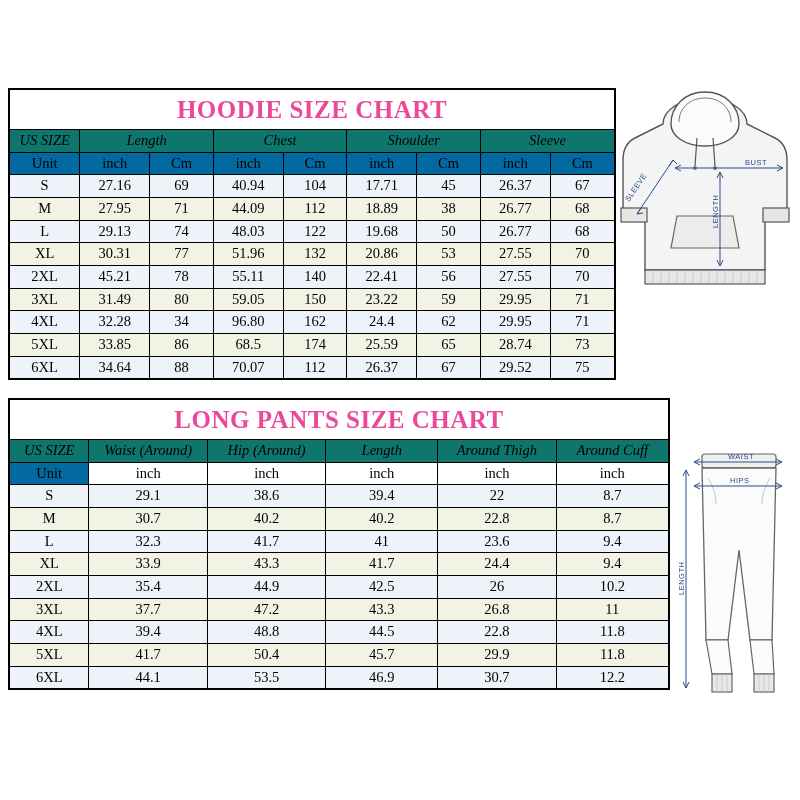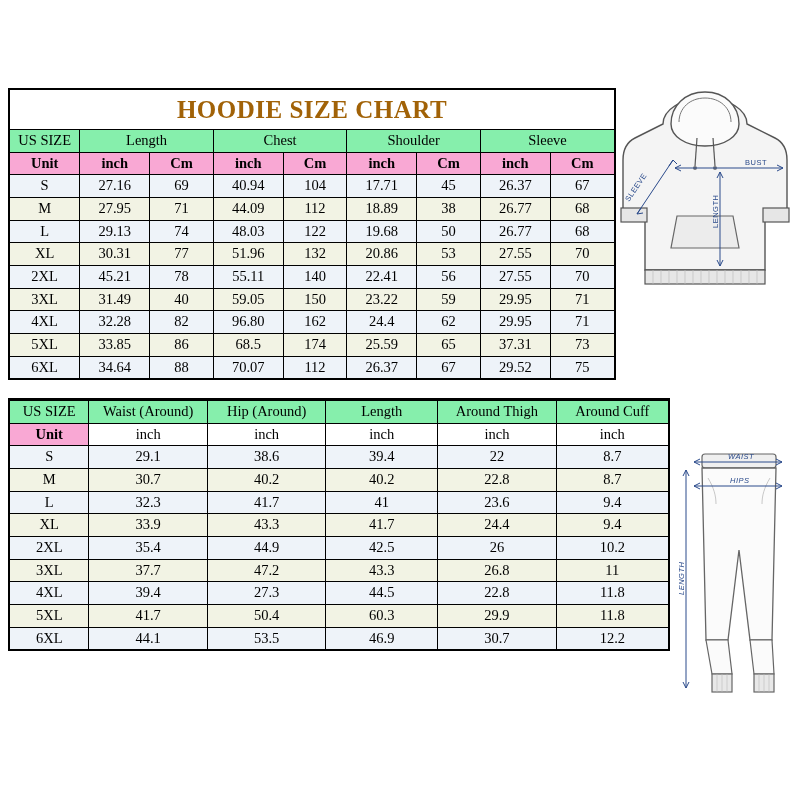--- a/index.html
+++ b/index.html
@@ -36,21 +36,21 @@
     left: 8px;
     top: 398px;
     width: 662px;
     border: 2px solid #000;
     box-sizing: border-box;
     background: #fff;
   }
 
   .chart-title {
     text-align: center;
-    color: #a16207;
+    color: #ec4899;
     font-weight: bold;
     font-size: 25px;
     letter-spacing: 0.5px;
     padding: 6px 0 5px 0;
     font-family: "Liberation Serif", serif;
   }
 
   table.size-table {
     border-collapse: collapse;
     width: 100%;
@@ -62,30 +62,30 @@
     font-size: 14.5px;
     font-family: "Liberation Serif", serif;
     padding: 2px 0 3px 0;
     line-height: 1.15;
     color: #000;
   }
   .hdr-blue {
     color: #2f6fbe;
     font-weight: normal;
     font-size: 16px;
-    background: #86efac;
+    background: #0f766e;
+    font-style: italic;
   }
   .hdr-blue.small {
     font-size: 14.5px;
   }
   .unit-red {
     color: #e8312a;
     font-size: 14.5px;
-    background: #f9a8d4;
-    font-weight: bold;
+    background: #0369a1;
   }
   .unit-blue {
     color: #2f6fbe;
     font-size: 14.5px;
     background: #ffffff;
   }
   .row-a td { background: #eef3f9; }
   .row-b td { background: #f2f3e4; }
 
   
@@ -100,21 +100,20 @@
     top: 80px;
     width: 180px;
     height: 230px;
   }
   .pants-art {
     position: absolute;
     left: 672px;
     top: 430px;
     width: 124px;
     height: 290px;
-    font-style: italic;
   }
   .art-label {
     font-family: "Liberation Sans", sans-serif;
     font-size: 7.5px;
     fill: #2a4a8b;
     letter-spacing: 0.5px;
   }
 </style>
 </head>
 <body>
@@ -206,48 +205,48 @@
           <td>55.11</td>
           <td>140</td>
           <td>22.41</td>
           <td>56</td>
           <td>27.55</td>
           <td>70</td>
         </tr>
         <tr class="row-b">
           <td>3XL</td>
           <td>31.49</td>
-          <td>40</td>
+          <td>80</td>
           <td>59.05</td>
           <td>150</td>
           <td>23.22</td>
           <td>59</td>
           <td>29.95</td>
           <td>71</td>
         </tr>
         <tr class="row-a">
           <td>4XL</td>
           <td>32.28</td>
-          <td>82</td>
+          <td>34</td>
           <td>96.80</td>
           <td>162</td>
           <td>24.4</td>
           <td>62</td>
           <td>29.95</td>
           <td>71</td>
         </tr>
         <tr class="row-b">
           <td>5XL</td>
           <td>33.85</td>
           <td>86</td>
           <td>68.5</td>
           <td>174</td>
           <td>25.59</td>
           <td>65</td>
-          <td>37.31</td>
+          <td>28.74</td>
           <td>73</td>
         </tr>
         <tr class="row-a">
           <td>6XL</td>
           <td>34.64</td>
           <td>88</td>
           <td>70.07</td>
           <td>112</td>
           <td>26.37</td>
           <td>67</td>
@@ -310,20 +309,21 @@
         <path d="M58 80 L54 86 M58 80 L62 84"></path>
         <path d="M22 134 L26 128 M22 134 L28 133"></path>
       </g>
       <text class="art-label" x="130" y="85">BUST</text>
       <text class="art-label" x="103" y="148" transform="rotate(-90 103 148)">LENGTH</text>
       <text class="art-label" x="14" y="122" transform="rotate(-56 14 122)">SLEEVE</text>
     </svg>
   </div>
 
   <div class="pants-block">
+    <div class="chart-title">LONG PANTS SIZE CHART</div>
     <table class="size-table">
       <colgroup>
         <col style="width:12%">
         <col style="width:18%">
         <col style="width:18%">
         <col style="width:17%">
         <col style="width:18%">
         <col style="width:17%">
       </colgroup>
       <tbody>
@@ -388,30 +388,30 @@
           <td>3XL</td>
           <td>37.7</td>
           <td>47.2</td>
           <td>43.3</td>
           <td>26.8</td>
           <td>11</td>
         </tr>
         <tr class="row-a">
           <td>4XL</td>
           <td>39.4</td>
-          <td>27.3</td>
+          <td>48.8</td>
           <td>44.5</td>
           <td>22.8</td>
           <td>11.8</td>
         </tr>
         <tr class="row-b">
           <td>5XL</td>
           <td>41.7</td>
           <td>50.4</td>
-          <td>60.3</td>
+          <td>45.7</td>
           <td>29.9</td>
           <td>11.8</td>
         </tr>
         <tr class="row-a">
           <td>6XL</td>
           <td>44.1</td>
           <td>53.5</td>
           <td>46.9</td>
           <td>30.7</td>
           <td>12.2</td>

